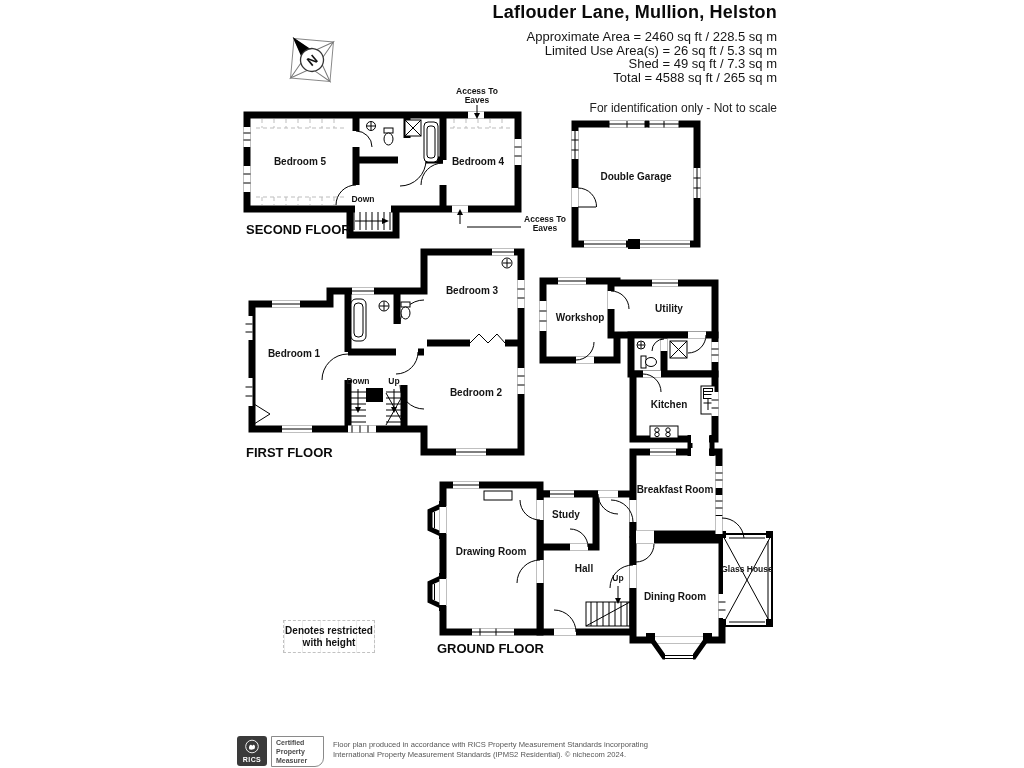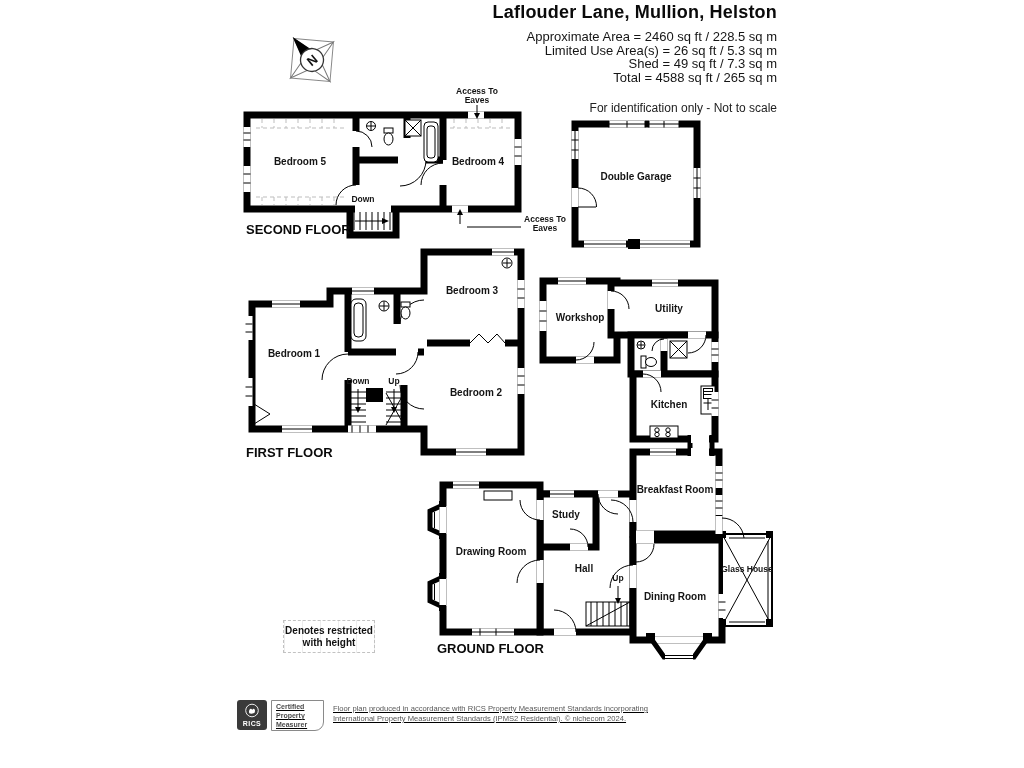--- a/index.html
+++ b/index.html
@@ -10,21 +10,21 @@
   .header .title{font-size:18px;font-weight:bold;letter-spacing:.2px;margin-bottom:7px;}
   .header .area-line{font-size:13px;line-height:13.6px;color:#151515;}
   .header .note{font-size:12px;margin-top:17px;color:#222;}
   
   .legend{position:absolute;left:283px;top:572px;width:90px;height:31px;
           border:1px dashed #c2c2c2;display:flex;align-items:center;justify-content:center;
           background:repeating-linear-gradient(90deg,#ececec 0 1px,transparent 1px 18px);
           text-align:center;margin-top:48px;}
   .legend .txt{font-size:10px;font-weight:bold;line-height:12px;color:#111;}
   
-  .footer{position:absolute;left:237px;top:700px;display:flex;align-items:flex-start;text-decoration:underline;}
+  .footer{position:absolute;left:237px;top:736px;display:flex;align-items:flex-start;}
   .rics-badge{width:30px;height:30px;background:#3a3a3a;border-radius:3px;position:relative;flex:0 0 auto;}
   .cert-box{width:47px;height:28px;border:1px solid #8a8a8a;border-radius:0 0 9px 0;background:#fff;
             margin-left:4px;padding:1px 0 0 4px;}
   .cert-box div{font-size:7px;font-weight:bold;color:#4a4a4a;line-height:9px;}
   .foot-disc{margin-left:9px;padding-top:4px;}
   .foot-disc div{font-size:7.6px;color:#565656;line-height:10px;}
   
   svg text{font-family:"Liberation Sans",sans-serif;}
   .wall{fill:#fff;stroke:#000;stroke-width:7;}
   .seg{stroke:#000;stroke-width:7;fill:none;}

